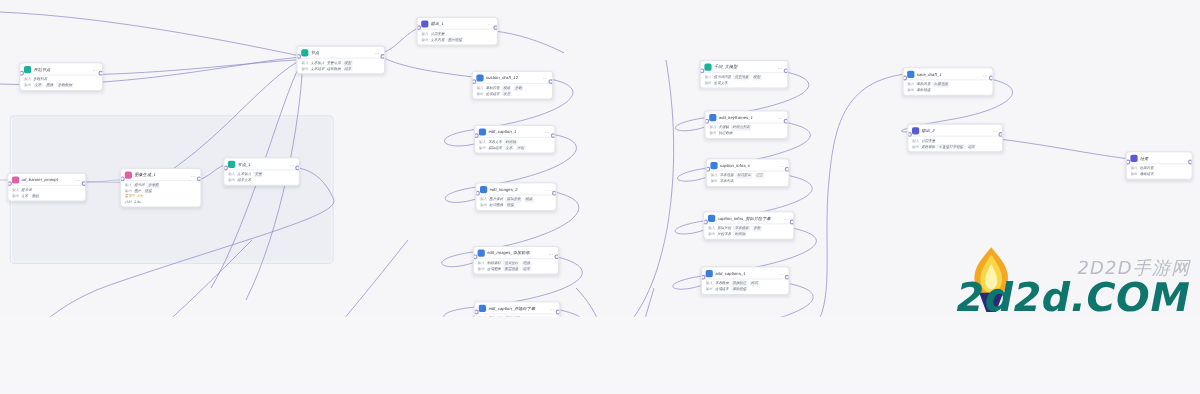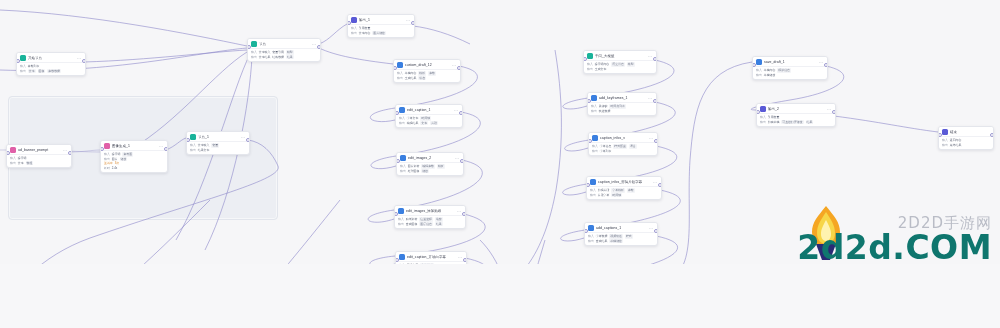--- a/index.html
+++ b/index.html
@@ -1,18 +1,18 @@
 <!DOCTYPE html>
 <html><head>
 <meta charset="utf-8">
 <style>
   html,body{margin:0;padding:0;}
   body{width:1000px;height:328px;overflow:hidden;background:#f7f7f9;
        font-family:"Liberation Sans","DejaVu Sans",sans-serif;}
-  #canvas{position:relative;width:1000px;height:264px;background:#f6f6f8;overflow:hidden;}
+  #canvas{position:relative;width:1000px;height:264px;background:#f6f6f8;overflow:hidden;font-style:italic;}
 
   
   .group-panel{position:absolute;background:#eceef3;border:1px solid #e2e5ec;border-radius:4px;
                box-shadow:0 0 0 1px rgba(255,255,255,.5) inset;}
 
   
   svg.edges{position:absolute;left:0;top:0;width:1000px;height:328px;pointer-events:none;}
   svg.edges path{fill:none;stroke:#8b86c9;stroke-width:.7;opacity:.85;}
   svg.edges path.dim{stroke:#9a96cc;opacity:.6;}
 

